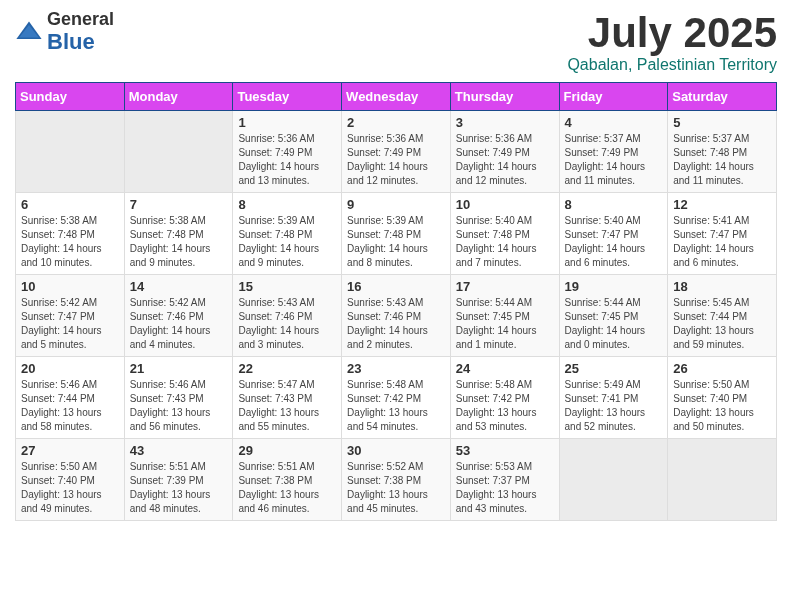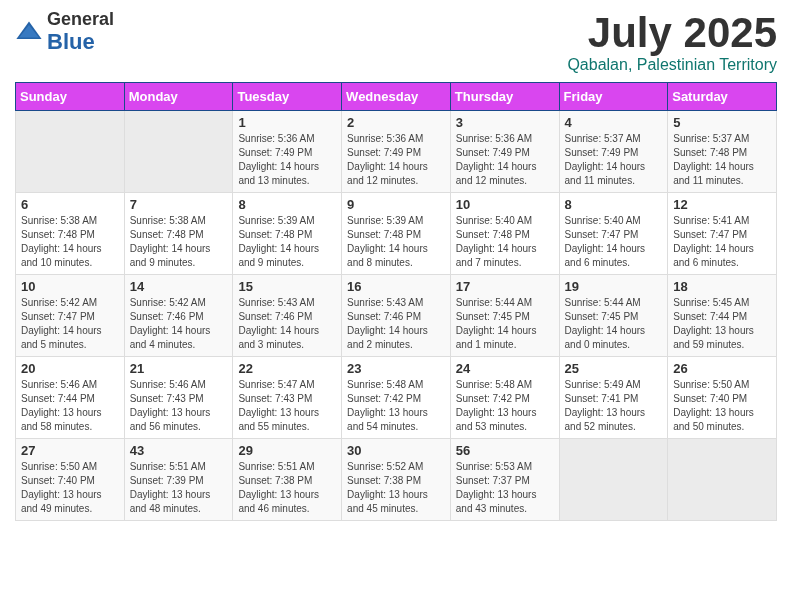--- a/index.html
+++ b/index.html
@@ -260,20 +260,20 @@
         </td>
         <td>
           <span class="day-number">29</span>
           <div class="day-info">Sunrise: 5:51 AM<br>Sunset: 7:38 PM<br>Daylight: 13 hours and 46 minutes.</div>
         </td>
         <td>
           <span class="day-number">30</span>
           <div class="day-info">Sunrise: 5:52 AM<br>Sunset: 7:38 PM<br>Daylight: 13 hours and 45 minutes.</div>
         </td>
         <td>
-          <span class="day-number">56</span>
+          <span class="day-number">53</span>
           <div class="day-info">Sunrise: 5:53 AM<br>Sunset: 7:37 PM<br>Daylight: 13 hours and 43 minutes.</div>
         </td>
         <td class="empty-cell"></td>
         <td class="empty-cell"></td>
       </tr>
     </tbody>
 </table>
 
 </body></html>

